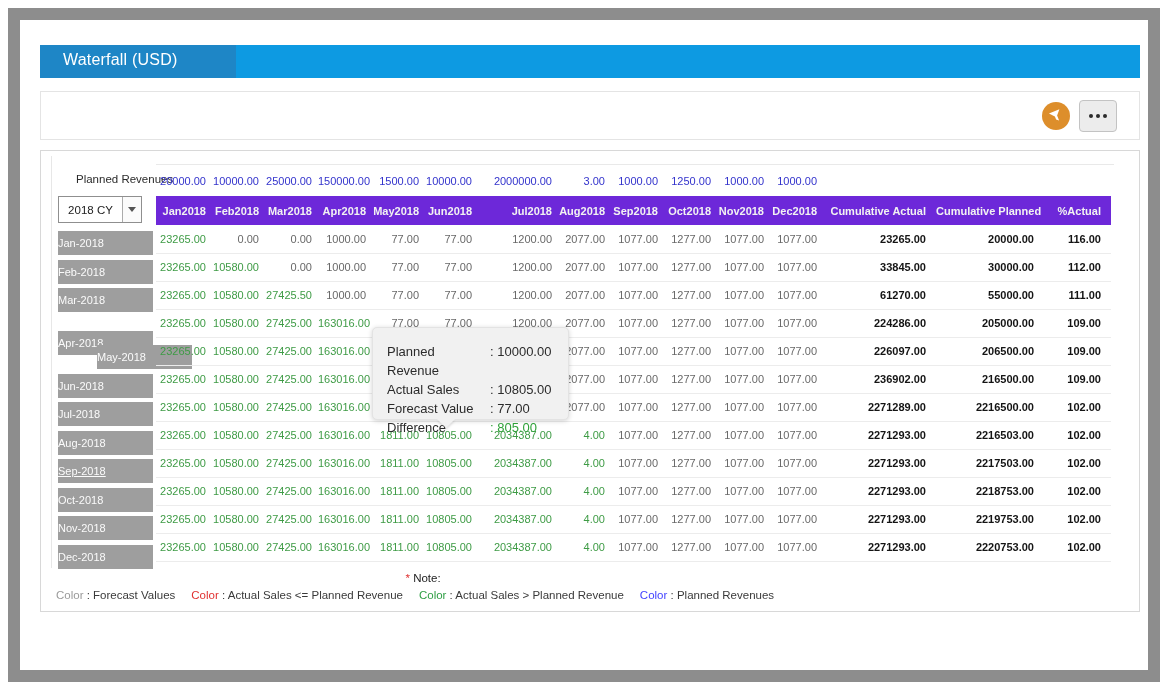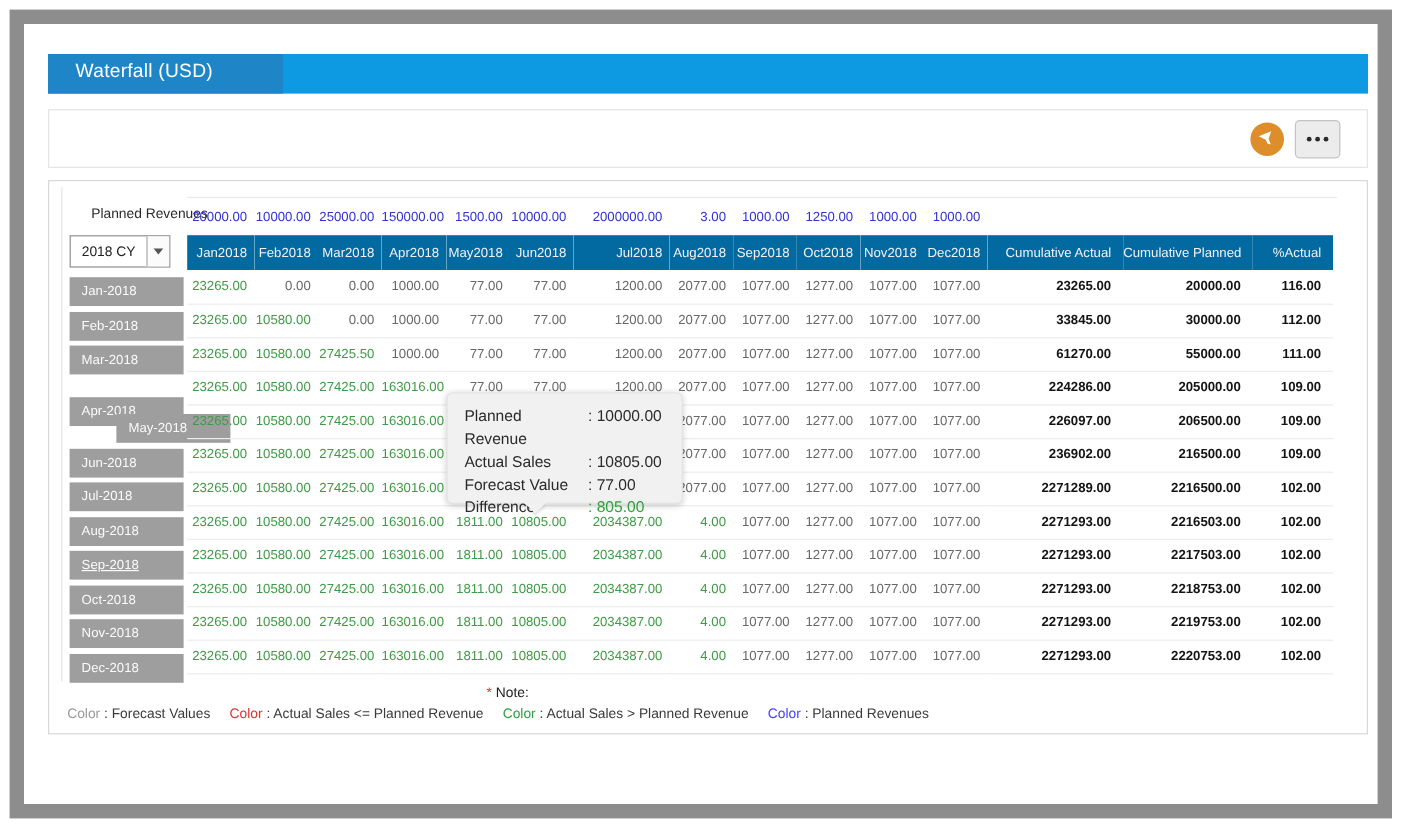--- a/index.html
+++ b/index.html
@@ -40,46 +40,46 @@
                  border:1px solid #8f8f8f; background:#fff; display:flex; cursor:pointer; }
   .year-select .txt { flex:1; font-size:11.5px; color:#222; display:flex;
                       align-items:center; justify-content:center; }
   .year-select .arrow { width:19px; border-left:1px solid #ababab; background:#fbfbfb;
                         display:flex; align-items:center; justify-content:center; }
   .year-select .arrow b { width:0; height:0; border-left:4px solid transparent;
                           border-right:4px solid transparent; border-top:5px solid #555; }
 
   .row-headers { position:absolute; left:17px; top:80px; width:95px; }
   .row-h { position:absolute; left:0; width:95px; height:24px; background:#9e9e9e;
-           color:#fbfbfb; font-size:11px; line-height:24px; padding-left:10px; cursor:pointer; }
+           color:#fbfbfb; font-size:11px; line-height:24px; cursor:pointer; }
 
   
   .grid-wrap { position:absolute; left:115px; top:13px; width:958px; border-top:1px solid #e9e9e9; }
   table { border-collapse:collapse; table-layout:fixed; width:955px; }
   td { font-size:11px; text-align:right; padding:0 6px 0 0; white-space:nowrap;
        overflow:hidden; }
   tr.planned-row td { height:31px; color:#3333cc; }
-  tr.month-head td { height:29px; background:#0369a1; color:#f2f2f2; font-weight:400; }
+  tr.month-head td { height:29px; background:#6d28d9; color:#f2f2f2; font-weight:700; }
   tr.data-row td { height:28px; border-bottom:1px solid #ececec; }
   td.g { color:#3e9b45; }
   td.f { color:#686868; }
   td.sum { font-weight:bold; color:#141414; padding-right:10px; }
   tr.month-head td.sumh { padding-right:10px; }
 
   
   .note { position:absolute; left:15px; top:421px; font-size:11.5px; color:#3a3a3a; }
   .note .hd { font-weight:normal; color:#222;text-align:center; }
   .note .hd .star { color:#e03131; }
   .note .legend { margin-top:5px; }
   .note .legend span.item { margin-right:16px; }
 
   
   .tooltip { position:absolute; left:372px; top:327px; width:197px; height:93px;
              background:#f1f1f1; border:1px solid #e3e3e3; border-radius:5px;
-             box-shadow:0 1px 5px rgba(0,0,0,.18); padding:9px 0 0 14px; z-index:10; }
+             box-shadow:0 1px 5px rgba(0,0,0,.18); padding:14px 0 0 14px; z-index:10; }
   .tooltip .trow { display:flex; font-size:13px; color:#2b2b2b; line-height:19px; }
   .tooltip .trow .lab { width:103px; }
   .tooltip .trow .val { }
   .tooltip .trow .val.hl { color:#2fa139; }
   .tooltip .arrow { position:absolute; left:64px; bottom:-9px; width:0; height:0;
                     border-left:9px solid transparent; border-right:9px solid transparent;
                     border-top:9px solid #f1f1f1;
                     filter:drop-shadow(0 2px 1px rgba(0,0,0,.12)); }
 </style>
 </head>

